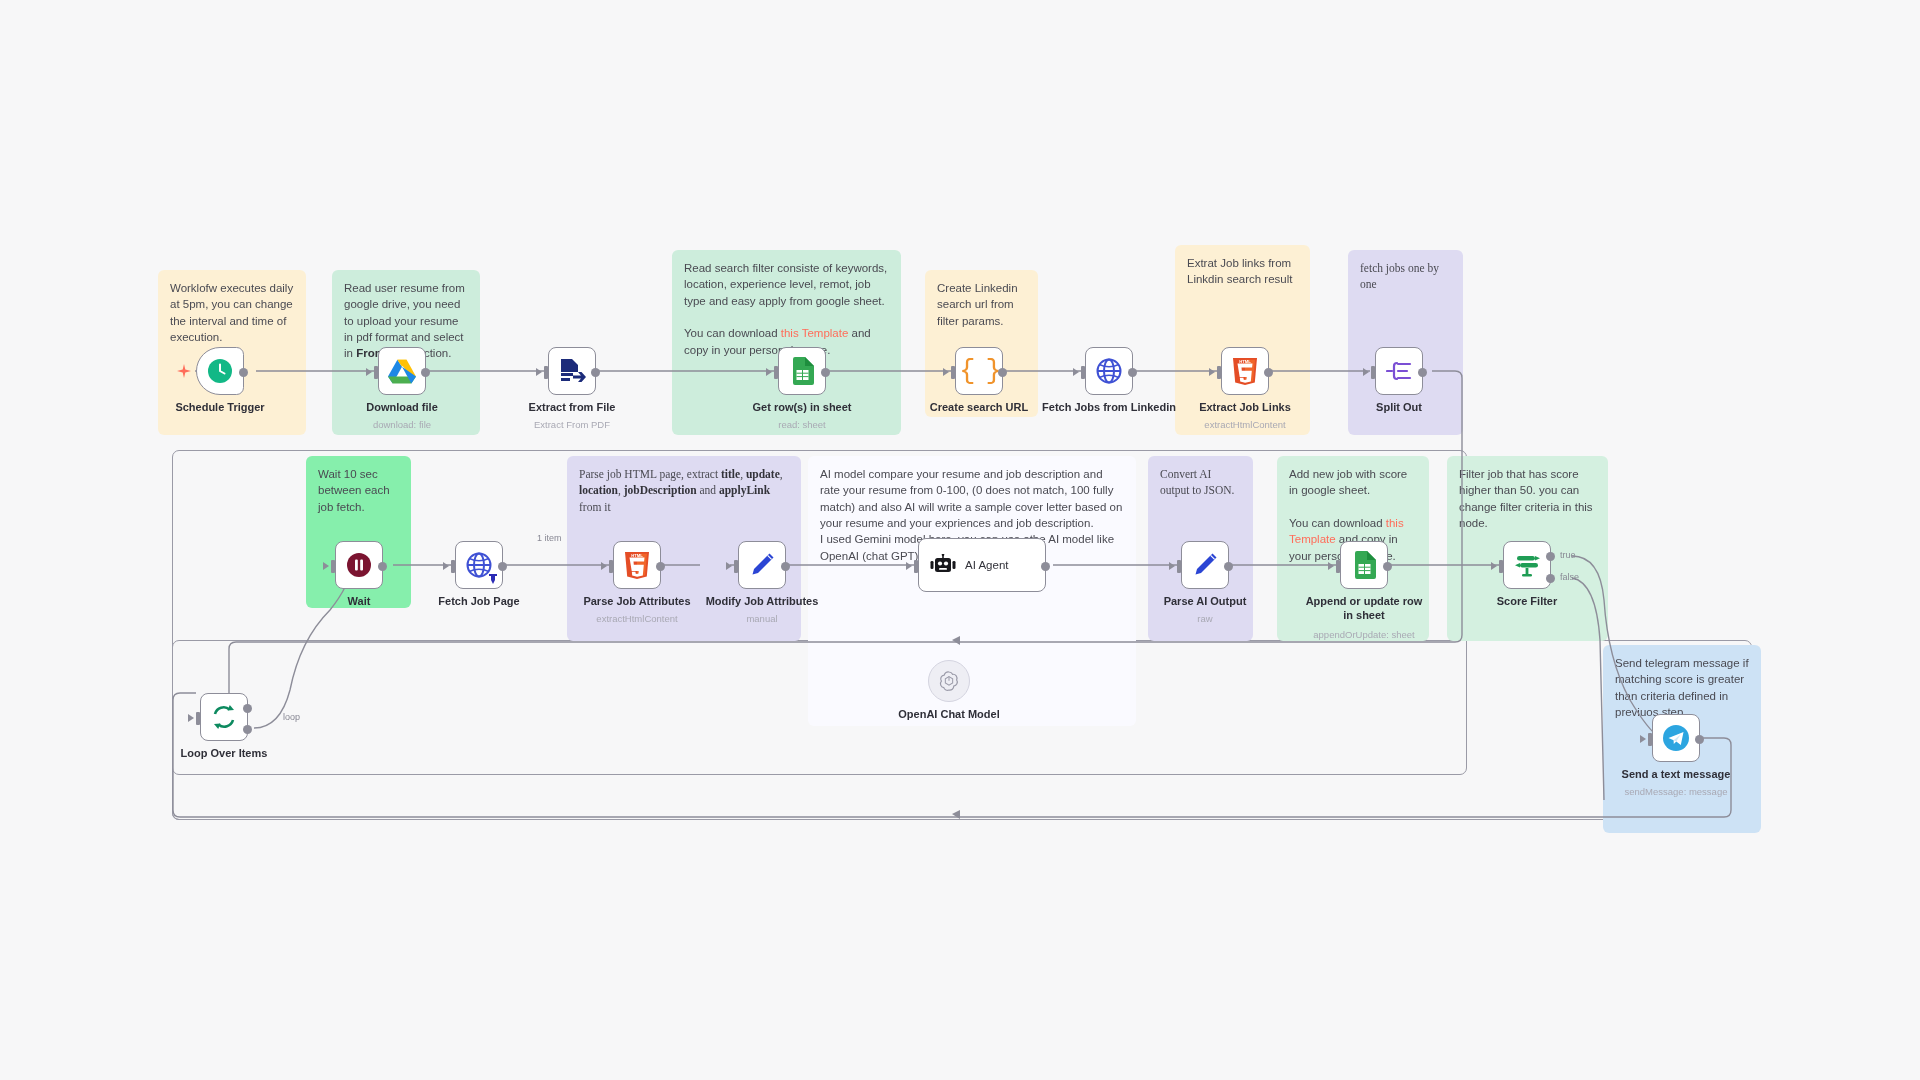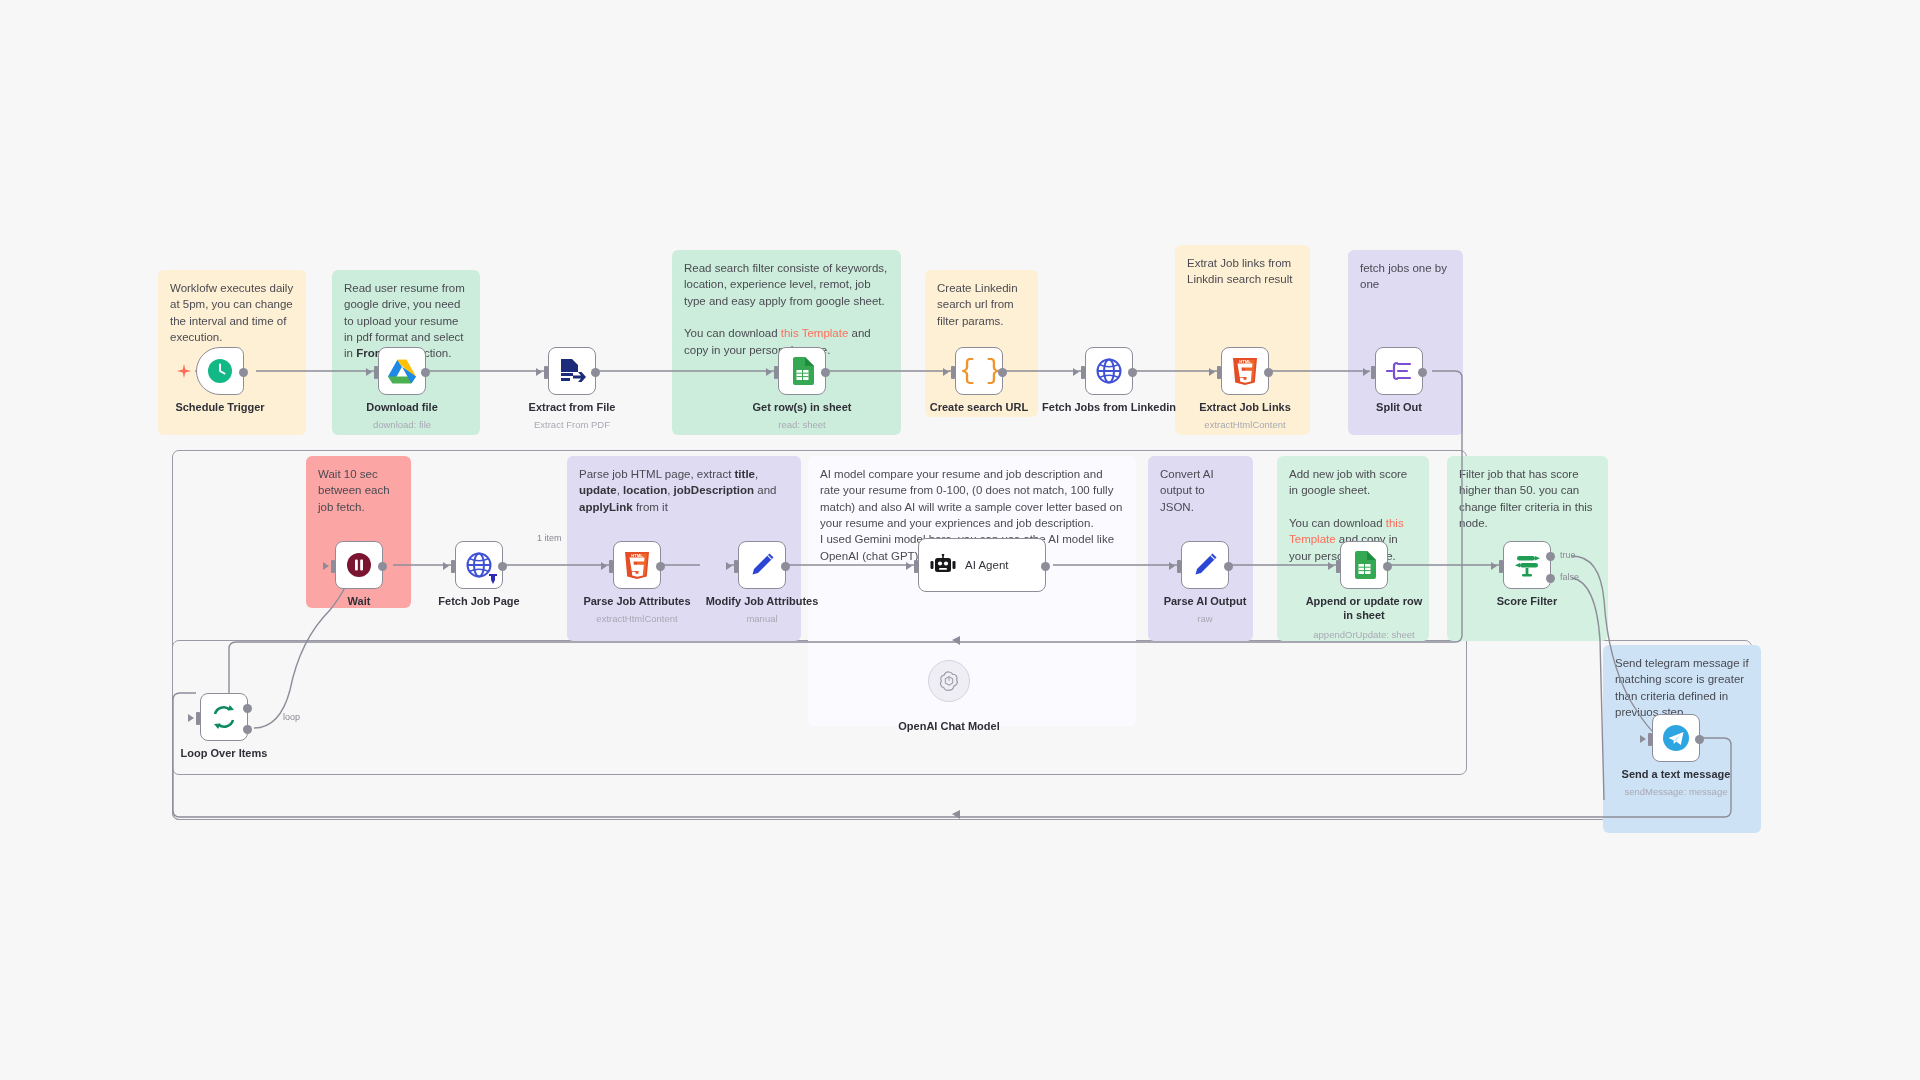--- a/index.html
+++ b/index.html
@@ -24,22 +24,22 @@
     color:#4a4a52;
     z-index:1;
   }
   .note .txt { white-space:pre-line; }
   .note b { font-weight:700; color:#33333a; }
   .note .lnk { color:#ff6d5a; }
   .note.amber { background:#fdf0d4; }
   .note.mint  { background:#cdeddc; }
   .note.blue  { background:#d7e4f5; }
   .note.green { background:#d4f0e0; }
-  .note.purple{ background:#dedbf2; }
-  .note.pink  { background:#fca5a5; }
+  .note.purple{ background:#dedbf2;font-family:Liberation Serif, serif; }
+  .note.pink  { background:#86efac; }
   .note.sky   { background:#cde2f5; }
   .note.ghost { background:#fafaff; }
 
   
   .frame {
     position:absolute;
     border:1.2px solid #9a9aa6;
     border-radius:7px;
     background:transparent;
     z-index:0;
@@ -451,21 +451,21 @@
   <div class="plusbtn" style="left:1020px; top:629px;">+</div>
 
   <div class="node circ" style="left:928px; top:660px;">
     <div class="nbox">
       <svg width="22" height="22" viewBox="0 0 24 24">
         <path d="M12 2.2 a4.3 4.3 0 0 1 3.9 2.5 a4.3 4.3 0 0 1 4.4 6.1 a4.3 4.3 0 0 1 -3.1 6.7 a4.3 4.3 0 0 1 -5.2 4.3 a4.3 4.3 0 0 1 -5.7 -2.6 a4.3 4.3 0 0 1 -2.6 -7 a4.3 4.3 0 0 1 3.1 -6.7 a4.3 4.3 0 0 1 5.2 -3.3 Z" fill="none" stroke="#9a9aa8" stroke-width="1.3"></path>
         <path d="M12 7.2 L16 9.5 L16 14.2 L12 16.5 L8 14.2 L8 9.5 Z" fill="none" stroke="#9a9aa8" stroke-width="1.1"></path>
         <line x1="12" y1="7.2" x2="12" y2="11.8" stroke="#9a9aa8" stroke-width="1.1"></line>
       </svg>
     </div>
-    <div class="nlabel" style="top:48px;margin-top:12px;">OpenAI Chat Model</div>
+    <div class="nlabel" style="top:48px;">OpenAI Chat Model</div>
   </div>
 
   <div class="node" style="left:1181px; top:541px;">
     <div class="nbox">
       <svg width="26" height="26" viewBox="0 0 26 26">
         <path d="M20.5 1.5 l4 4 l-15.5 15.5 l-5.5 1.5 l1.5 -5.5 Z" fill="#2b45d4"></path>
         <path d="M18.6 3.4 l4 4" stroke="#fff" stroke-width="1.1"></path>
       </svg>
       <div class="instub" style="left:-5px; top:17.5px;"></div>
       <div class="inarrow" style="left:-13px; top:19.5px;"></div>

